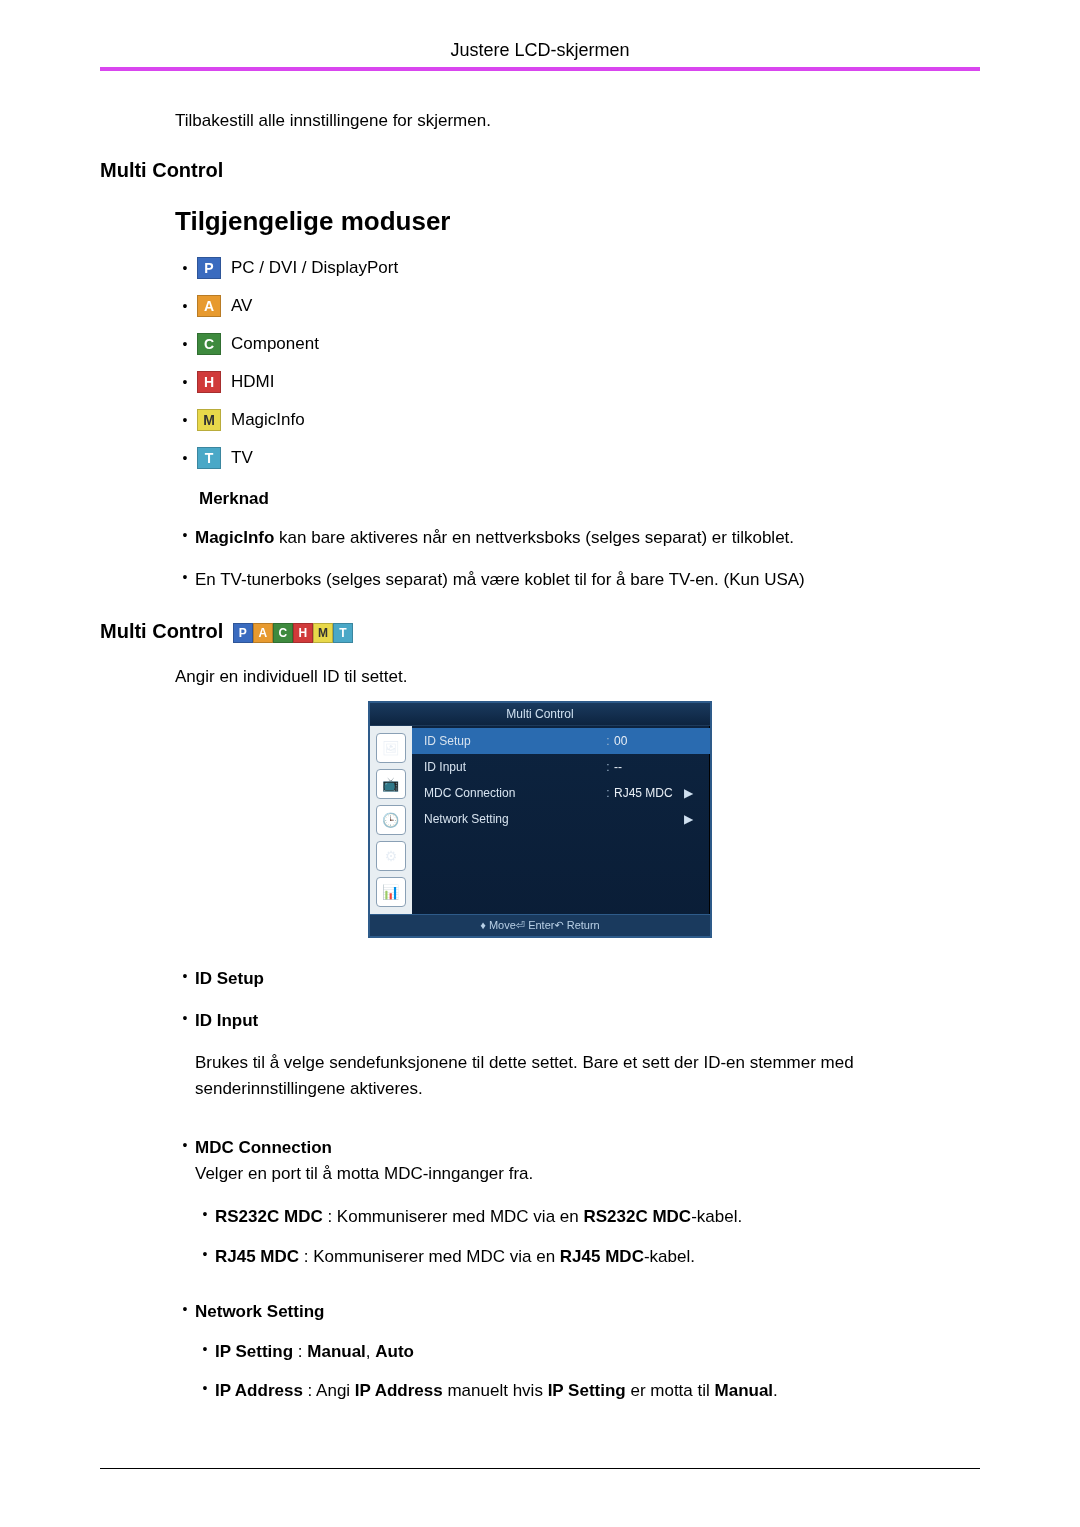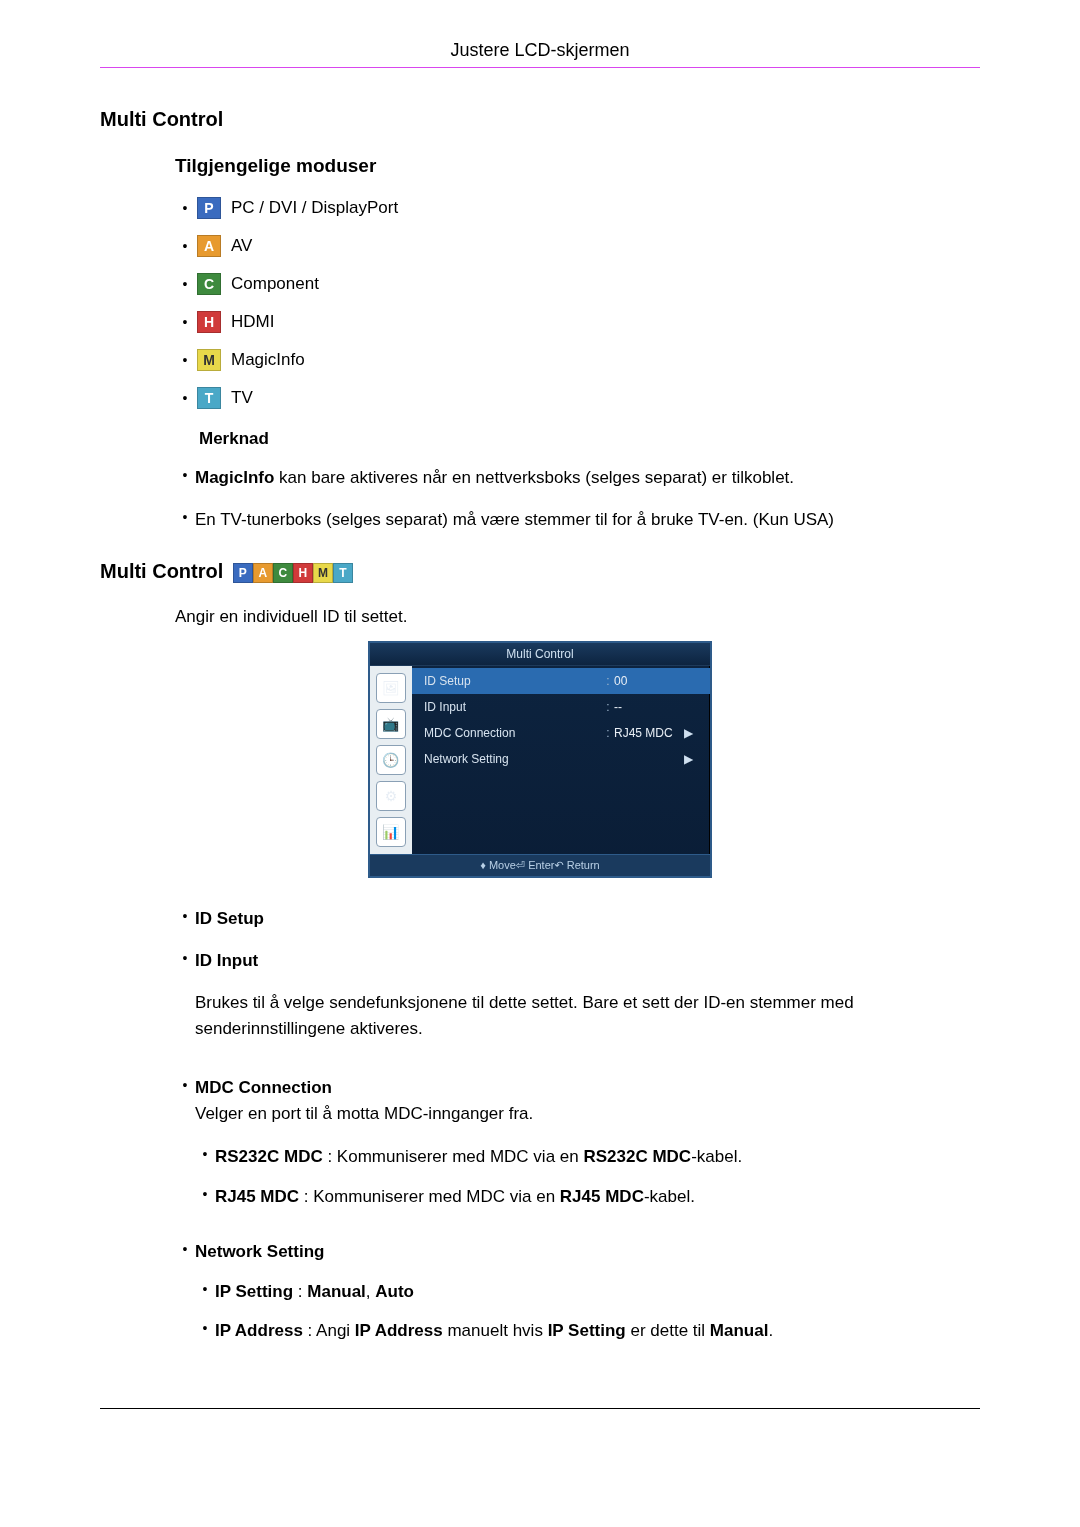--- a/index.html
+++ b/index.html
@@ -13,34 +13,34 @@
   .page {
     width: 1080px;
     margin: 0 auto;
     padding: 40px 100px 60px 100px;
     box-sizing: border-box;
   }
   .header-title {
     text-align: center;
     font-size: 18px;
     padding-bottom: 6px;
-    border-bottom: 1px solid #d946ef;
+    border-bottom: 4px solid #d946ef;
     margin-bottom: 40px;
   }
   .body-indent {
     margin-left: 75px;
     margin-bottom: 28px;
   }
   h2.section {
     font-size: 20px;
     font-weight: bold;
     margin: 0 0 24px 0;
   }
   h3.subsection {
-    font-size: 19px;
+    font-size: 26px;
     font-weight: bold;
     margin: 0 0 20px 0;
   }
   ul.modes, ul.notes, ul.details {
     list-style: none;
     padding: 0;
     margin: 0;
   }
   ul.modes > li {
     margin: 0 0 16px 0;
@@ -167,20 +167,21 @@
     margin-top: 50px;
   }
 </style>
 </head>
 <body>
 
 <div class="page">
 
   <div class="header-title">Justere LCD-skjermen</div>
 
+  <div class="body-indent">Tilbakestill alle innstillingene for skjermen.</div>
 
   <h2 class="section">Multi Control</h2>
 
   <div class="body-indent">
     <h3 class="subsection">Tilgjengelige moduser</h3>
 
     <ul class="modes">
       <li>
         <span class="bullet">•</span>
         <span class="mode-icon p">P</span>
@@ -217,21 +218,21 @@
 
     <ul class="notes">
       <li>
         <span class="bullet">•</span>
         <span class="note-text">
           <b>MagicInfo</b><span> kan bare aktiveres når en nettverksboks (selges separat) er tilkoblet.</span>
         </span>
       </li>
       <li>
         <span class="bullet">•</span>
-        <span class="note-text">En TV-tunerboks (selges separat) må være stemmer til for å bruke TV-en. (Kun USA)</span>
+        <span class="note-text">En TV-tunerboks (selges separat) må være koblet til for å bare TV-en. (Kun USA)</span>
       </li>
     </ul>
   </div>
 
   <h2 class="section">
     <span>Multi Control</span>
     <span class="inline-icons">
       <span class="mode-icon p">P</span>
       <span class="mode-icon a">A</span>
       <span class="mode-icon c">C</span>
@@ -334,21 +335,21 @@
           <ul class="sub" style="margin-top:14px;">
             <li>
               <span class="bullet">•</span>
               <span class="sub-text">
                 <b>IP Setting</b><span> : </span><b>Manual</b><span>, </span><b>Auto</b>
               </span>
             </li>
             <li>
               <span class="bullet">•</span>
               <span class="sub-text">
-                <b>IP Address</b><span> : Angi </span><b>IP Address</b><span> manuelt hvis </span><b>IP Setting</b><span> er dette til </span><b>Manual</b><span>.</span>
+                <b>IP Address</b><span> : Angi </span><b>IP Address</b><span> manuelt hvis </span><b>IP Setting</b><span> er motta til </span><b>Manual</b><span>.</span>
               </span>
             </li>
           </ul>
         </span>
       </li>
 
     </ul>
   </div>
 
   <div class="footer-rule"></div>

